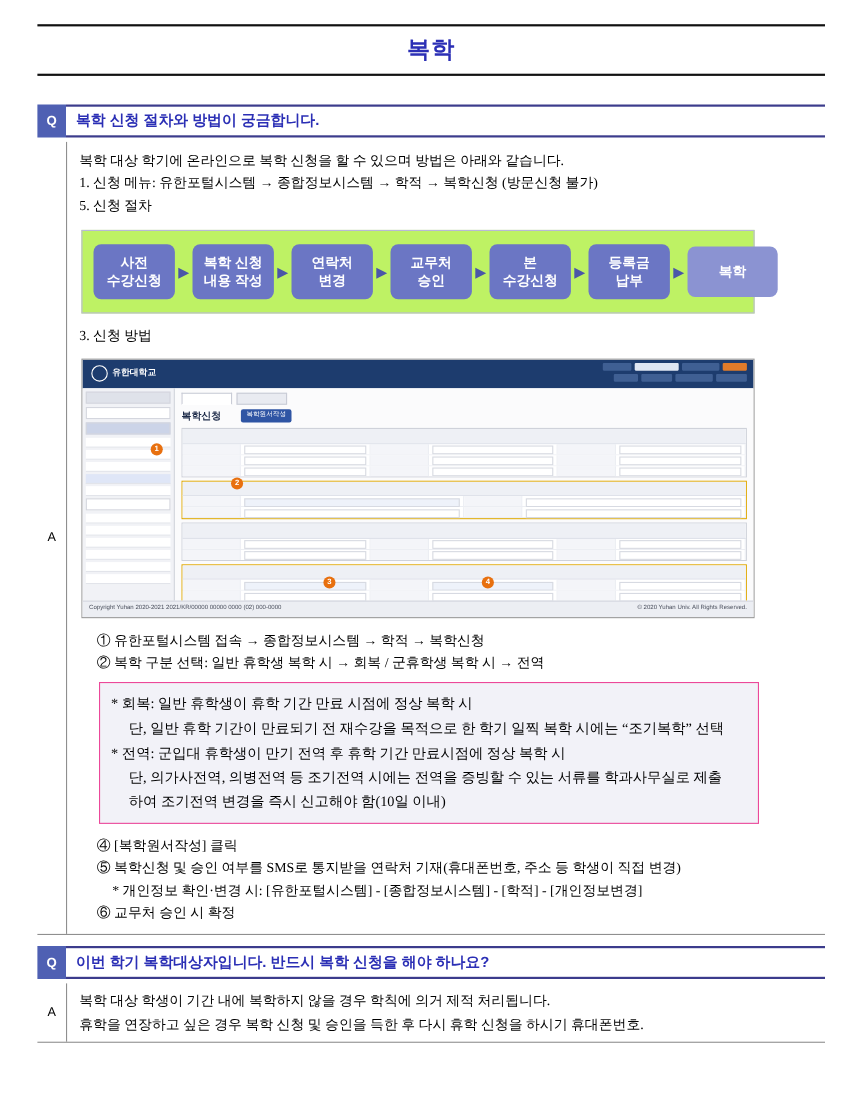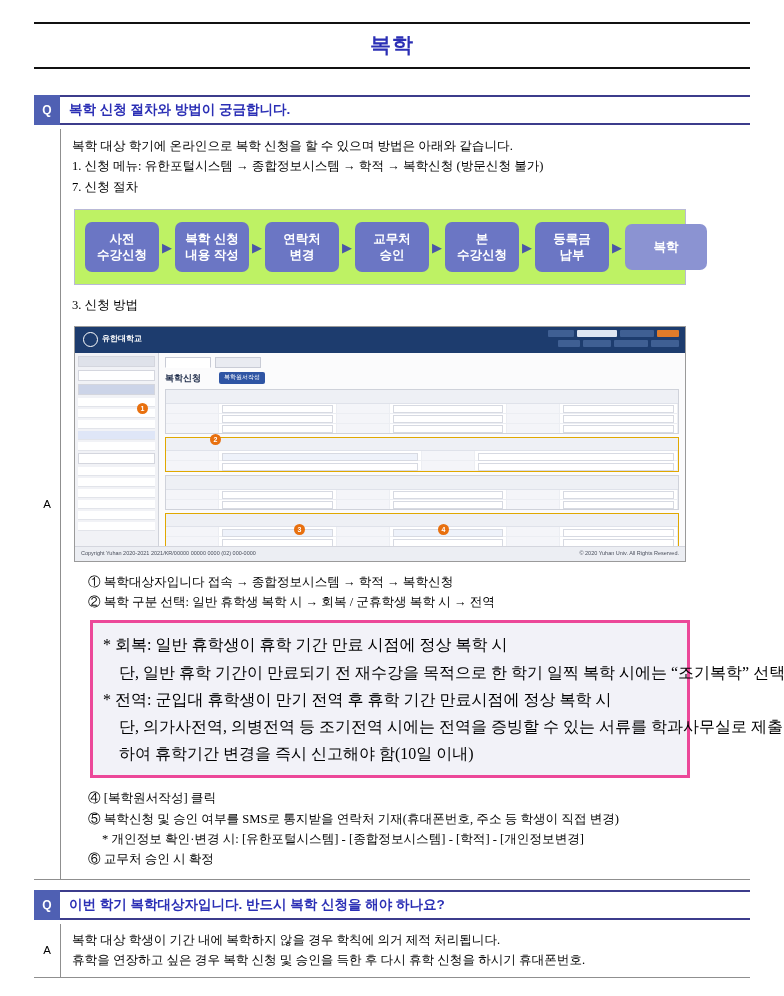--- a/index.html
+++ b/index.html
@@ -230,23 +230,23 @@
     position: absolute; left: 0; right: 0; bottom: 0;
     height: 14px; background: #eceef3; border-top: 1px solid #d4d6de;
     display: flex; align-items: center; justify-content: space-between;
     padding: 0 6px; font-size: 5.5px; color: #4a4f5c;
   }
 
   
   .note-box {
     margin: 8px 0 10px 18px;
     background: #f2f2f8;
-    border: 3px solid #ec4899;
+    border: 1px solid #ec4899;
     padding: 8px 10px;
-    font-size: 16px;
+    font-size: 13px;
     line-height: 1.7;
     width: 600px;
     box-sizing: border-box;
   }
 </style>
 </head>
 <body>
 
 <div class="page">
 
@@ -258,21 +258,21 @@
     <div class="q-badge">Q</div>
     <div class="q-text">복학 신청 절차와 방법이 궁금합니다.</div>
   </div>
 
   <div class="a-row">
     <div class="a-badge">A</div>
     <div class="a-body">
 
       <div class="line">복학 대상 학기에 온라인으로 복학 신청을 할 수 있으며 방법은 아래와 같습니다.</div>
       <div class="line">1. 신청 메뉴: 유한포털시스템 → 종합정보시스템 → 학적 → 복학신청 (방문신청 불가)</div>
-      <div class="line">7. 신청 절차</div>
+      <div class="line">5. 신청 절차</div>
 
       <div class="flow">
         <div class="flow-node">사전<br>수강신청</div>
         <div class="flow-arrow">▶</div>
         <div class="flow-node">복학 신청<br>내용 작성</div>
         <div class="flow-arrow">▶</div>
         <div class="flow-node">연락처<br>변경</div>
         <div class="flow-arrow">▶</div>
         <div class="flow-node">교무처<br>승인</div>
         <div class="flow-arrow">▶</div>
@@ -481,29 +481,29 @@
 
           </div>
         </div>
 
         <div class="shot-footer">
           <span>Copyright Yuhan 2020-2021 2021/KR/00000  00000  0000 (02) 000-0000</span>
           <span>© 2020 Yuhan Univ. All Rights Reserved.</span>
         </div>
       </div>
 
-      <div class="line indent1">① 복학대상자입니다 접속 → 종합정보시스템 → 학적 → 복학신청</div>
+      <div class="line indent1">① 유한포털시스템 접속 → 종합정보시스템 → 학적 → 복학신청</div>
       <div class="line indent1">② 복학 구분 선택: 일반 휴학생 복학 시 → 회복 / 군휴학생 복학 시 → 전역</div>
 
       <div class="note-box">
         <div class="line">* 회복: 일반 휴학생이 휴학 기간 만료 시점에 정상 복학 시</div>
         <div class="line indent1">단, 일반 휴학 기간이 만료되기 전 재수강을 목적으로 한 학기 일찍 복학 시에는 “조기복학” 선택</div>
         <div class="line">* 전역: 군입대 휴학생이 만기 전역 후 휴학 기간 만료시점에 정상 복학 시</div>
         <div class="line indent1">단, 의가사전역, 의병전역 등 조기전역 시에는 전역을 증빙할 수 있는 서류를 학과사무실로 제출</div>
-        <div class="line indent1">하여 휴학기간 변경을 즉시 신고해야 함(10일 이내)</div>
+        <div class="line indent1">하여 조기전역 변경을 즉시 신고해야 함(10일 이내)</div>
       </div>
 
       <div class="line indent1">④ [복학원서작성] 클릭</div>
       <div class="line indent1">⑤ 복학신청 및 승인 여부를 SMS로 통지받을 연락처 기재(휴대폰번호, 주소 등 학생이 직접 변경)</div>
       <div class="line indent2">* 개인정보 확인·변경 시: [유한포털시스템] - [종합정보시스템] - [학적] - [개인정보변경]</div>
       <div class="line indent1">⑥ 교무처 승인 시 확정</div>
     </div>
   </div>
 
   <div class="q-row" style="margin-top:10px">

